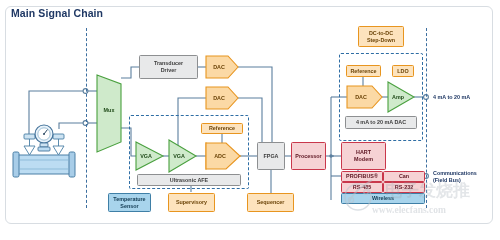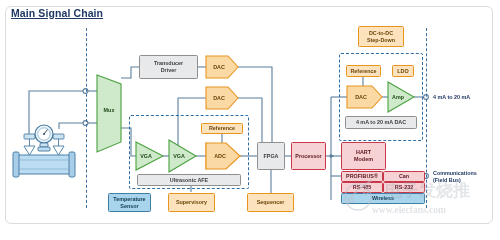--- a/index.html
+++ b/index.html
@@ -11,21 +11,20 @@
   
   .card{
     position:absolute;left:5px;top:6px;width:488px;height:218px;
     border:1px solid #d8dde2;border-radius:6px;background:#fff;
     box-sizing:border-box;
   }
   .title{
     position:absolute;left:11px;top:7px;
     font-size:10.5px;font-weight:bold;color:#1f3864;letter-spacing:.1px;
     white-space:nowrap;
-    text-decoration:underline;
   }
   
   svg.layer{position:absolute;left:0;top:0;width:500px;height:232px;overflow:visible;}
 
   
   .bx{
     position:absolute;box-sizing:border-box;display:flex;
     align-items:center;justify-content:center;text-align:center;
     font-size:5.4px;font-weight:bold;line-height:1.25;
     border-width:1px;border-style:solid;border-radius:1.5px;

